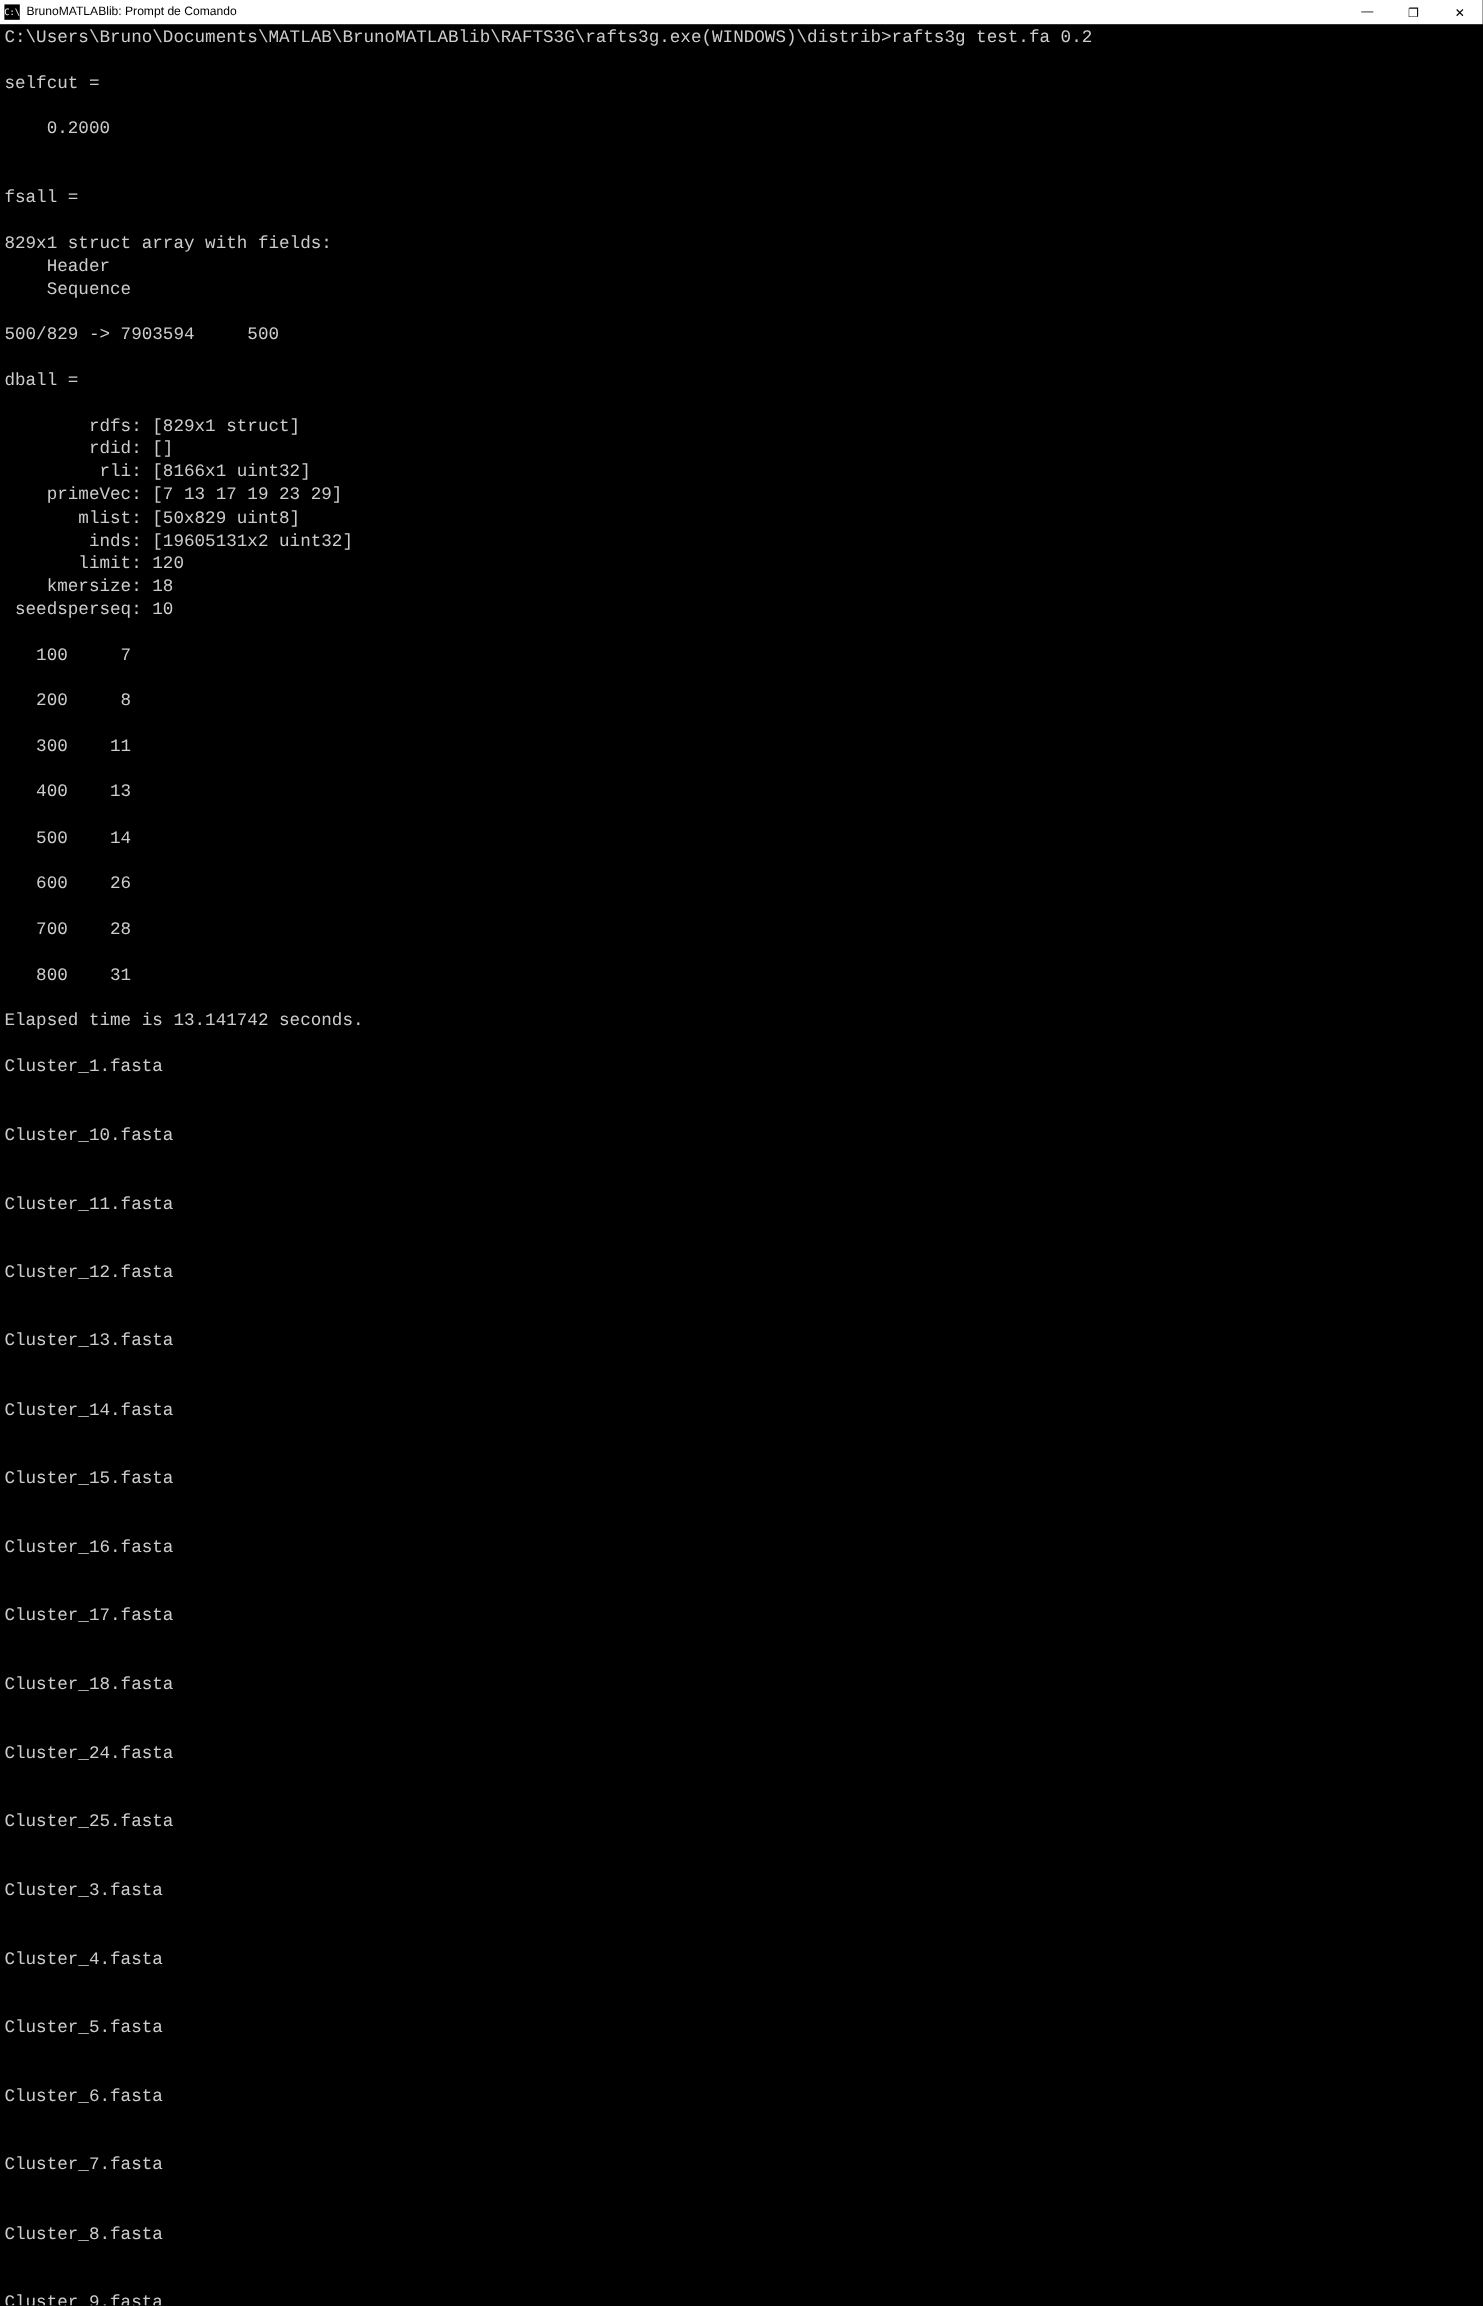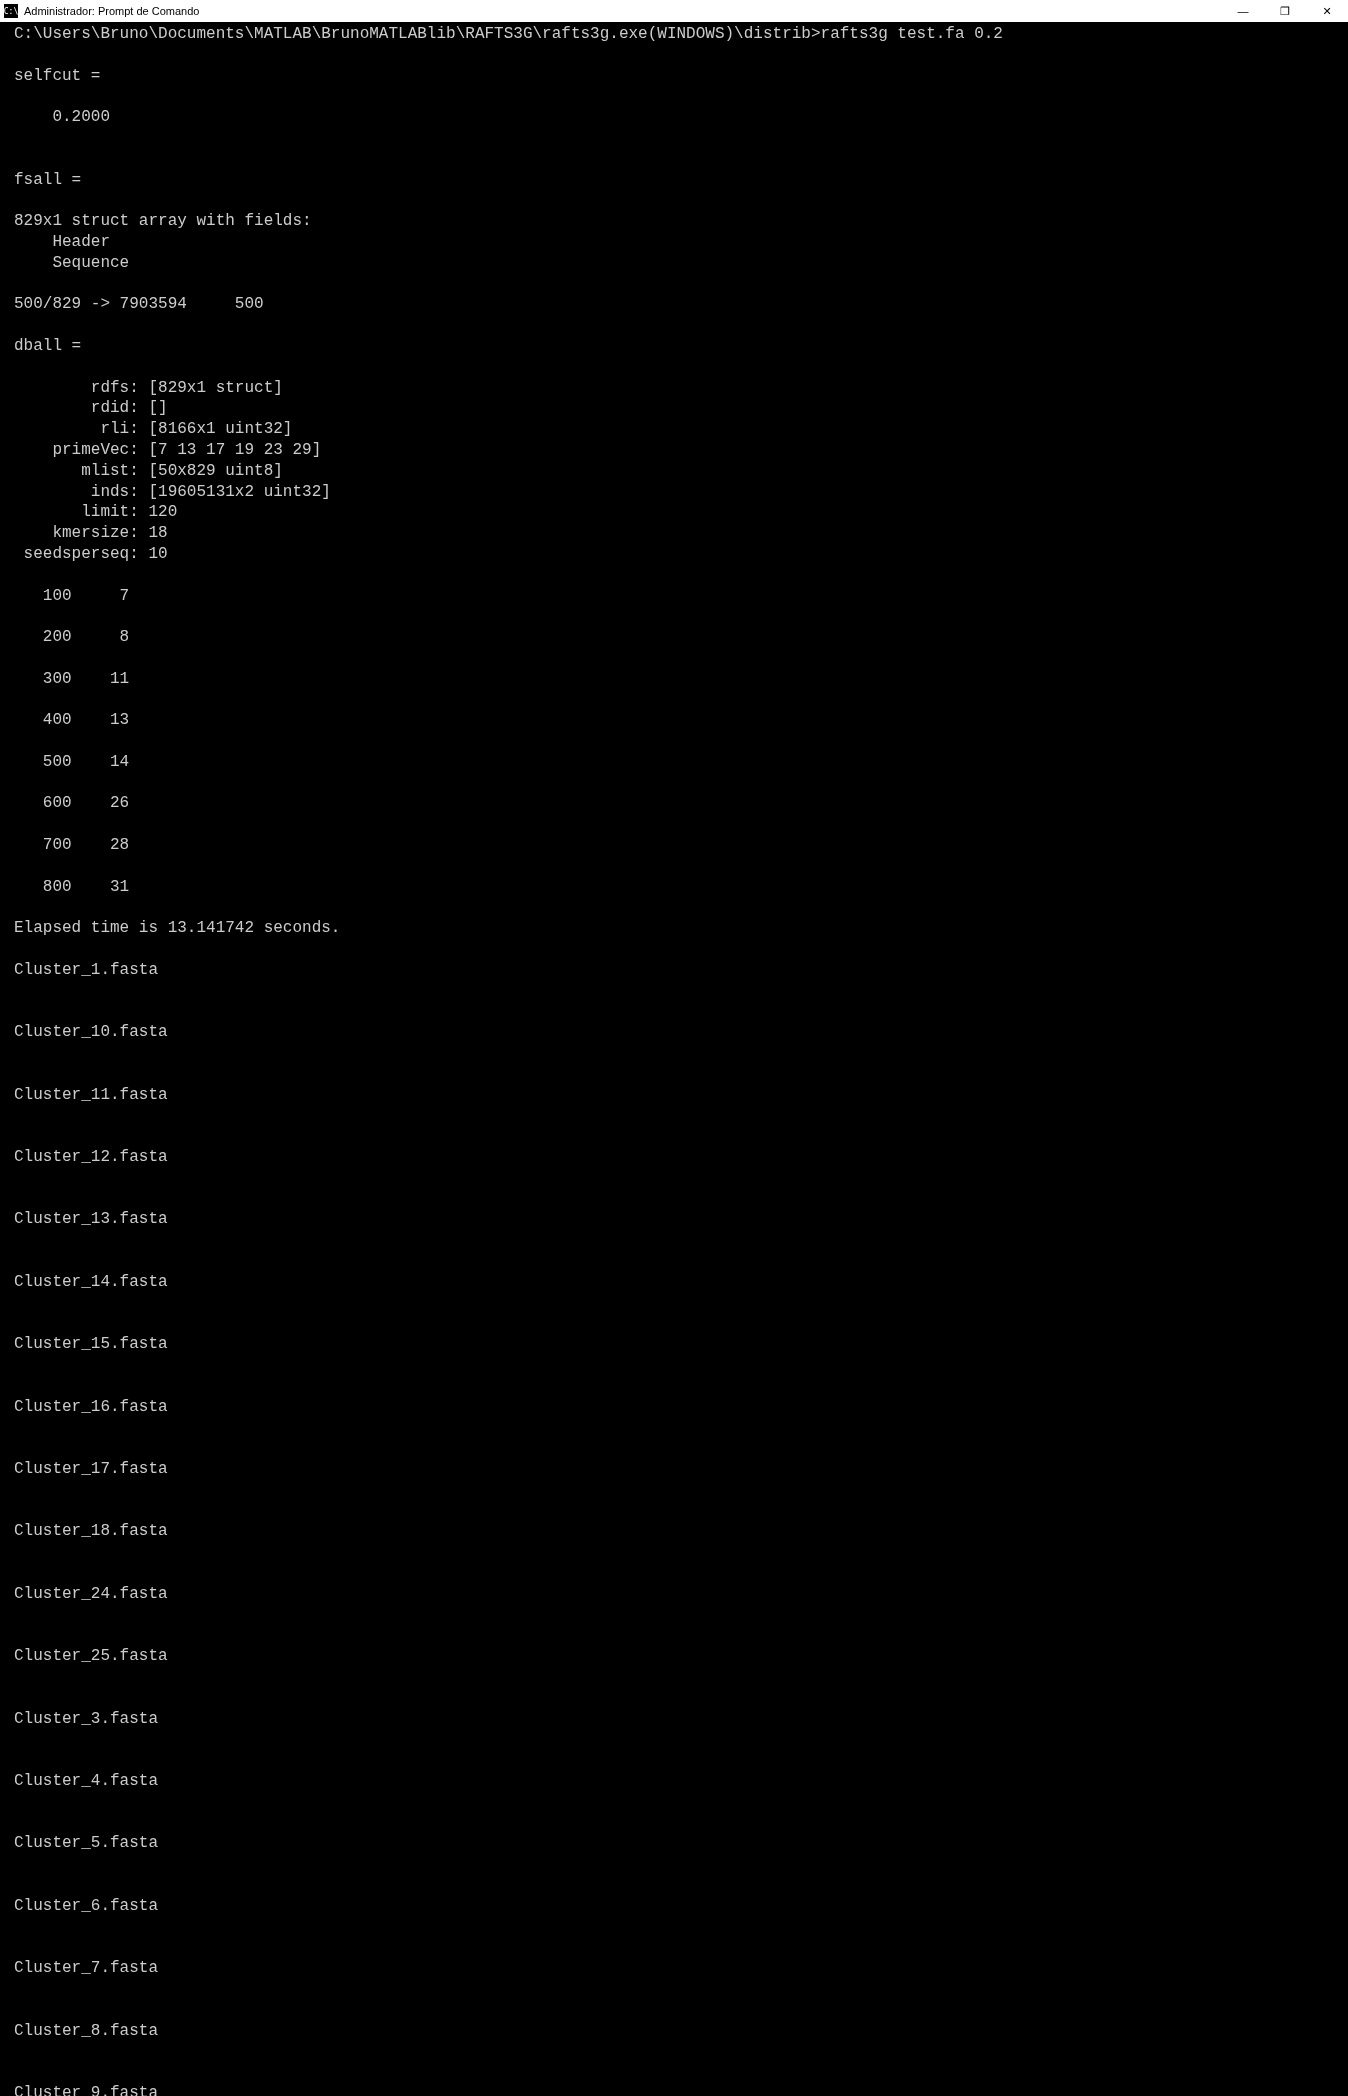--- a/index.html
+++ b/index.html
@@ -47,34 +47,34 @@
     justify-content: center;
     font-size: 11px;
     font-family: "Segoe UI Symbol", sans-serif;
   }
   .terminal {
     background: #000;
     color: #ccc;
     font-family: Consolas, "Courier New", monospace;
     font-size: 16px;
     line-height: 1.3;
-    padding: 2px 0 0 14px;
+    padding: 2px 0 0 4px;
     white-space: pre;
     height: calc(100% - 22px);
     overflow: hidden;
   }
 </style>
 </head>
 <body>
 
 <div class="titlebar">
   <div class="titlebar-icon">
     <span>C:\</span>
   </div>
-  <span>Administrador: Prompt de Comando</span>
+  <span>BrunoMATLABlib: Prompt de Comando</span>
   <div class="win-controls">
     <div class="win-btn">—</div>
     <div class="win-btn">❐</div>
     <div class="win-btn">✕</div>
   </div>
 </div>
 
 <div class="terminal"><span>C:\Users\Bruno\Documents\MATLAB\BrunoMATLABlib\RAFTS3G\rafts3g.exe(WINDOWS)\distrib&gt;rafts3g test.fa 0.2</span>
 
 <span>selfcut =</span>

